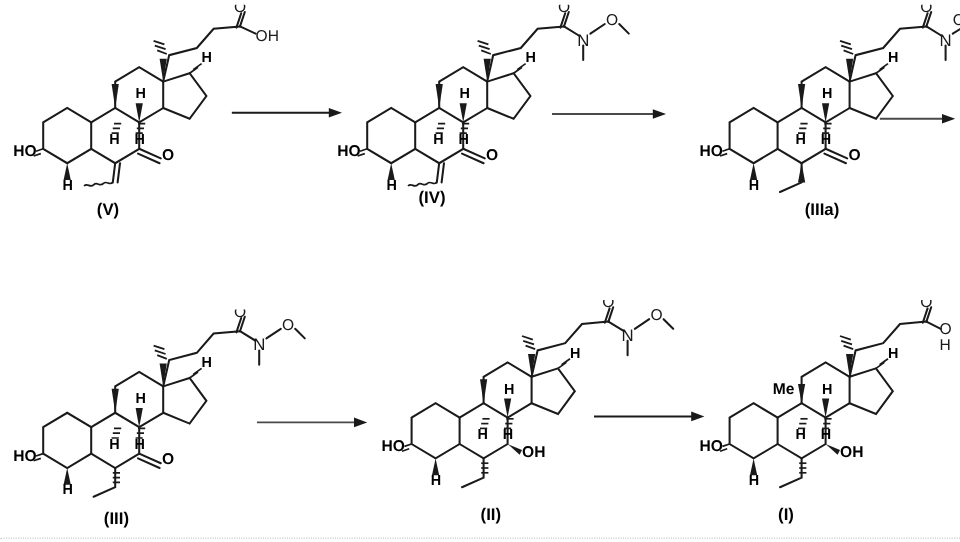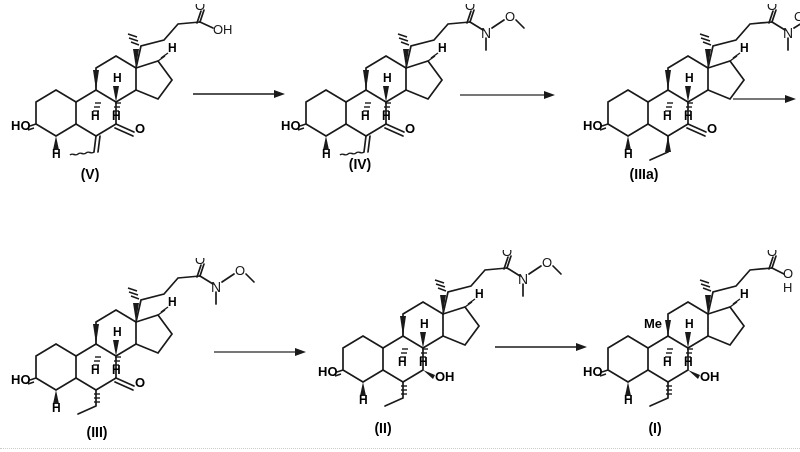--- a/index.html
+++ b/index.html
@@ -267,21 +267,21 @@
       <text class="atom-light" x="203" y="34" font-size="14">N</text>
       <text class="atom-light" x="214" y="17" font-size="13">O</text>
       <text class="atom" x="127" y="129" font-size="13">O</text>
       <text class="atom" x="104" y="116" font-size="12">H</text>
       <text class="atom" x="83" y="116" font-size="12">H</text>
       <text class="atom" x="105" y="78" font-size="12">H</text>
       <text class="atom" x="44" y="154" font-size="12">H</text>
       <text class="atom" x="160" y="48" font-size="12">H</text>
     </svg>
   </div>
-  <div class="cmp-label" style="left:644px; top:166px;">(IIIa)</div>
+  <div class="cmp-label" style="left:685px; top:166px;">(IIIa)</div>
 
   <div class="arrow" style="left:733px; top:91px;">
     <svg width="66" height="16" viewBox="0 0 66 16">
       <line x1="0" y1="8" x2="55" y2="8" stroke="#4a4a4a" stroke-width="1.6"></line>
       <polygon points="63,8 52,4 52,12" fill="#1a1a1a"></polygon>
     </svg>
   </div>
 
   <div class="struct" style="left:8px; top:258px;">
     <svg width="250" height="160" viewBox="0 0 250 160">
@@ -412,21 +412,21 @@
       <text class="atom-light" x="203" y="34" font-size="14">N</text>
       <text class="atom-light" x="227" y="17" font-size="13">O</text>
       <text class="atom" x="120" y="131" font-size="13">OH</text>
       <text class="atom" x="104" y="116" font-size="12">H</text>
       <text class="atom" x="83" y="116" font-size="12">H</text>
       <text class="atom" x="105" y="78" font-size="12">H</text>
       <text class="atom" x="44" y="154" font-size="12">H</text>
       <text class="atom" x="160" y="48" font-size="12">H</text>
     </svg>
   </div>
-  <div class="cmp-label" style="left:383px; top:420px;">(II)</div>
+  <div class="cmp-label" style="left:409px; top:420px;">(II)</div>
 
   <div class="arrow" style="left:495px; top:339px;">
     <svg width="96" height="16" viewBox="0 0 96 16">
       <line x1="0" y1="8" x2="84" y2="8" stroke="#1a1a1a" stroke-width="1.7"></line>
       <polygon points="92,8 81,4 81,12" fill="#1a1a1a"></polygon>
     </svg>
   </div>
 
   <div class="struct" style="left:580px; top:250px;">
     <svg width="220" height="165" viewBox="0 0 220 165">

